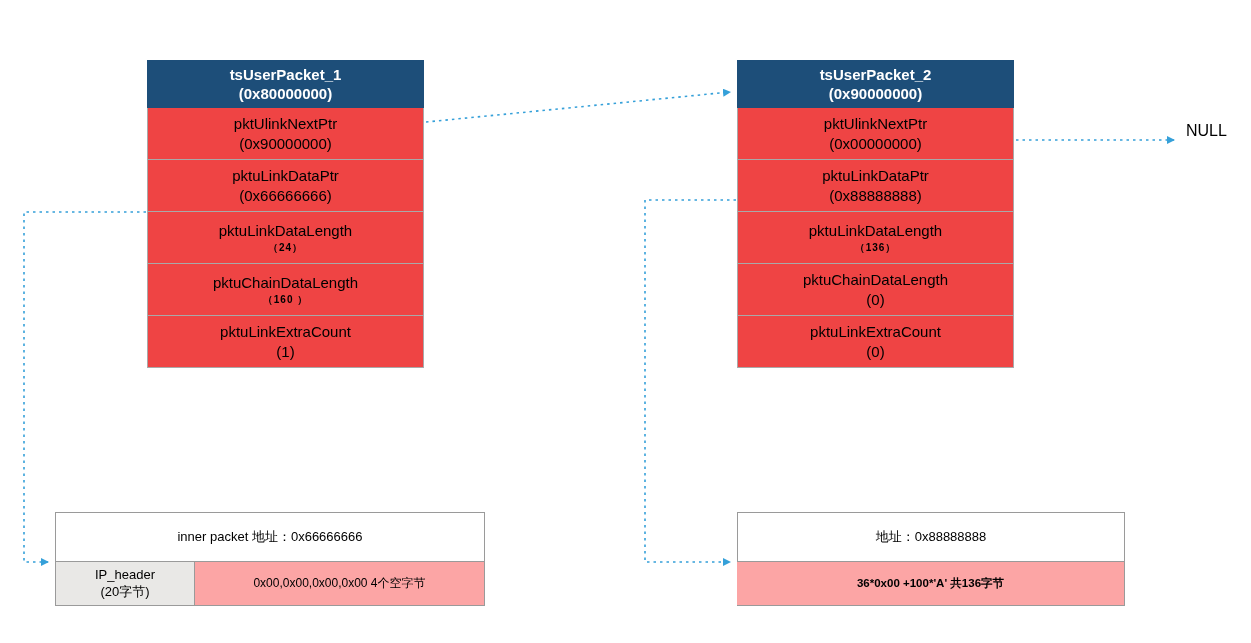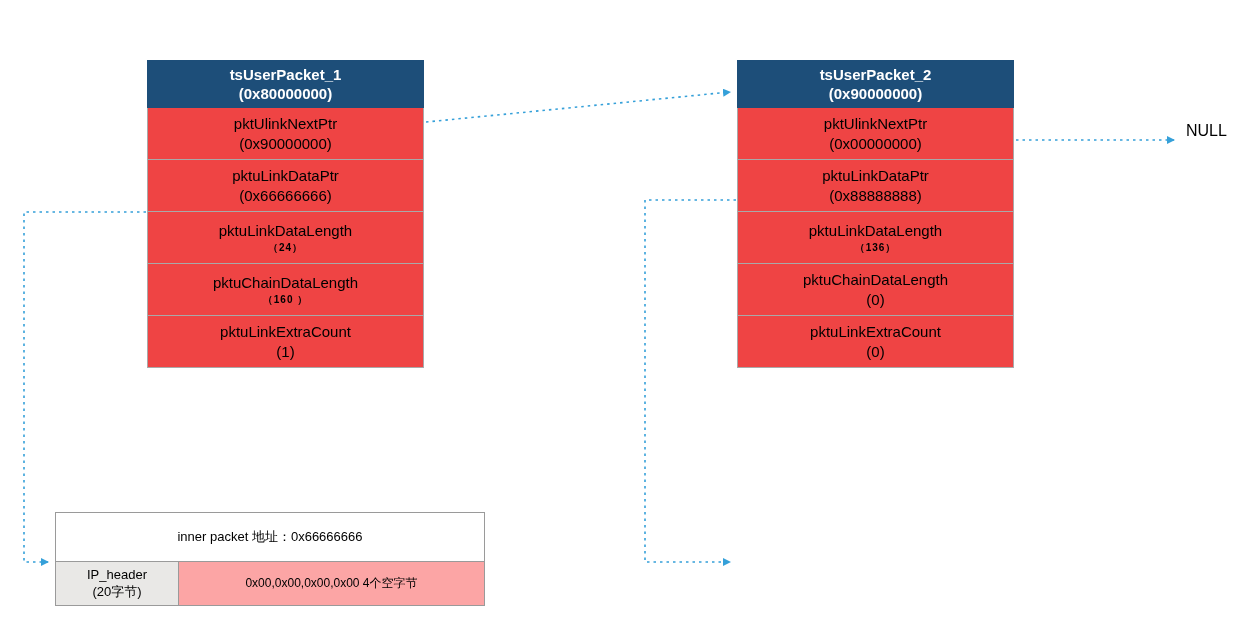--- a/index.html
+++ b/index.html
@@ -89,21 +89,21 @@
     border: 1px solid #9a9a9a;
     border-top: none;
     display: flex;
     flex-direction: column;
     align-items: center;
     justify-content: center;
     text-align: center;
   }
   .buf-cell.light {
     background: #e9e8e6;
-    width: 124px;
+    width: 140px;
     font-size: 13px;
     line-height: 1.3;
   }
   .buf-cell.dark {
     background: #fca5a5;
     flex: 1;
     border-left: none;
     font-size: 11.5px;
     font-weight: bold;
   }
@@ -190,14 +190,20 @@
     <div class="buf-header">inner packet 地址：0x66666666</div>
     <div class="buf-body">
       <div class="buf-cell light">
         <div>IP_header</div>
         <div>(20字节)</div>
       </div>
       <div class="buf-cell dark normalweight">0x00,0x00,0x00,0x00 4个空字节</div>
     </div>
   </div>
 
+  <div class="buffer" style="left:737px; top:512px; width:388px;">
+    <div class="buf-header">地址：0x88888888</div>
+    <div class="buf-body">
+      <div class="buf-cell dark">36*0x00 +100*'A' 共136字节</div>
+    </div>
+  </div>
 
 </div>
 
 </body></html>

